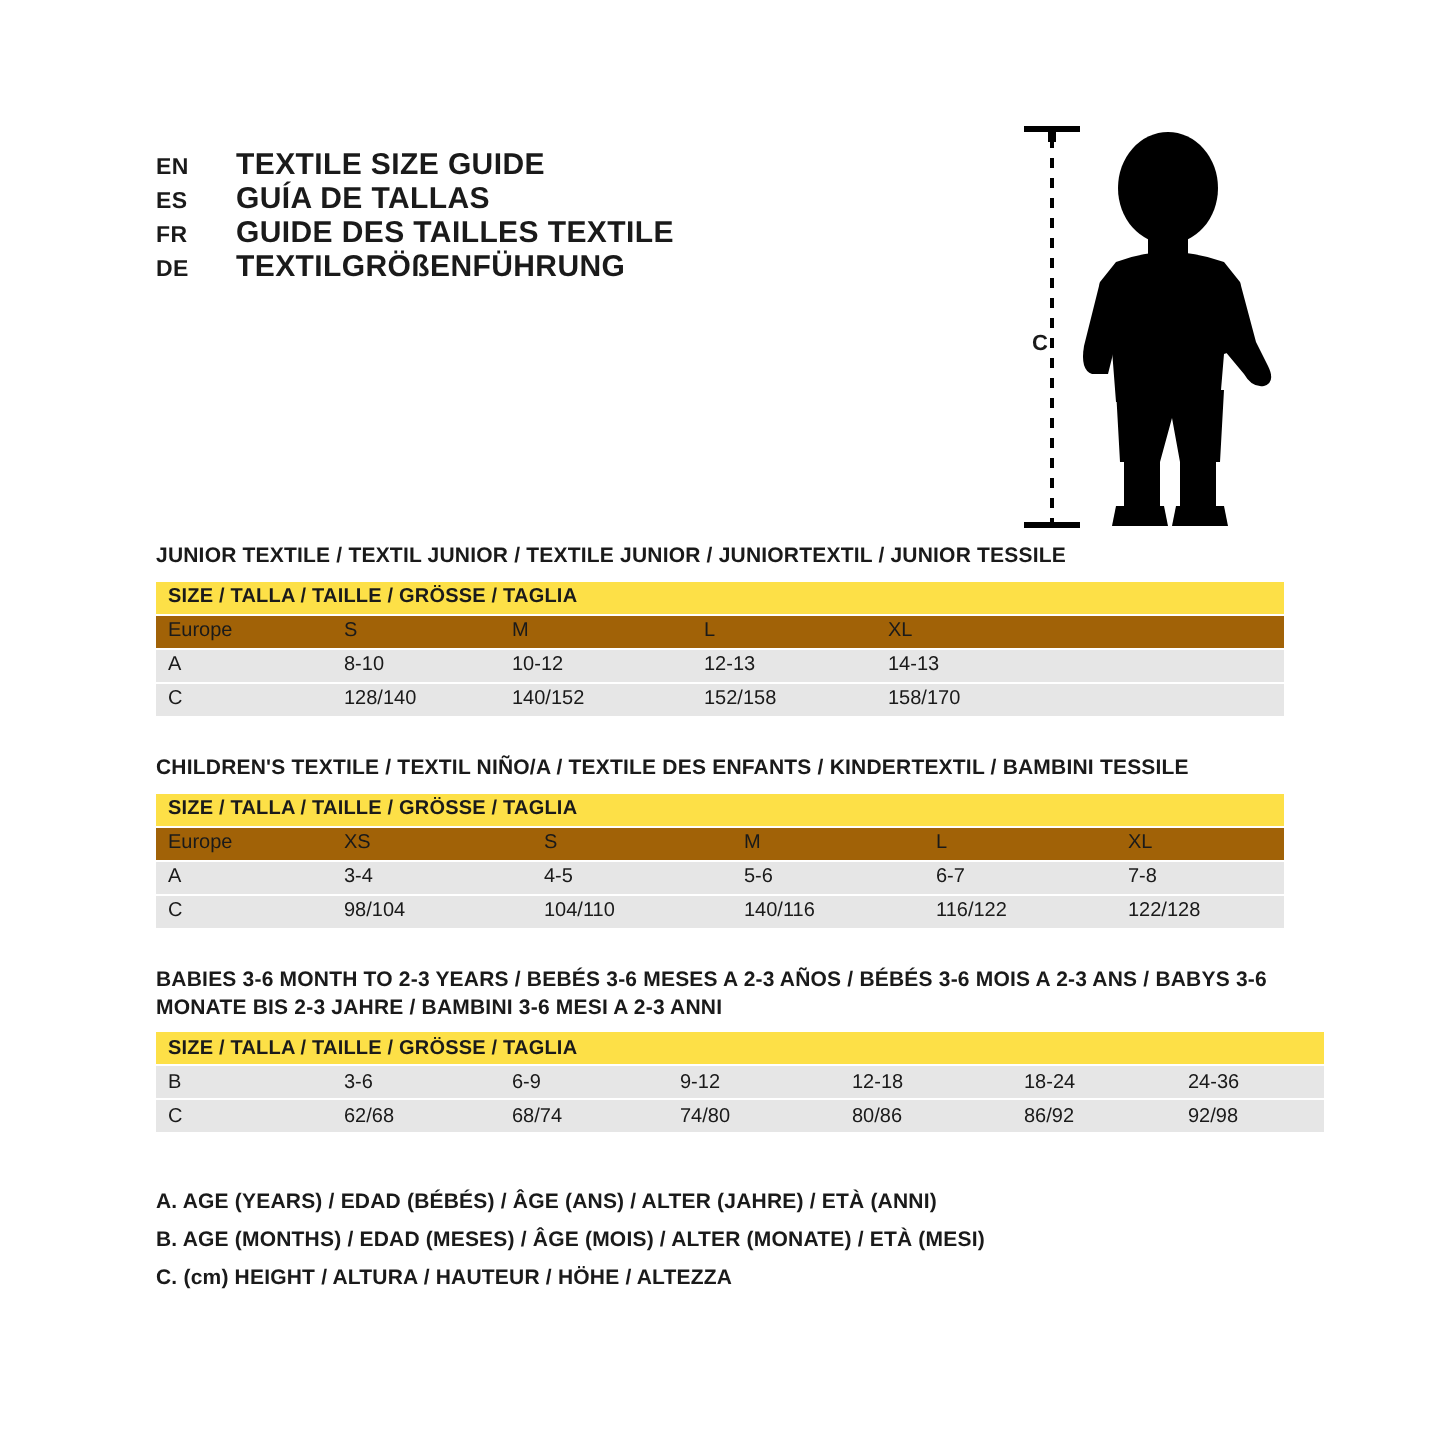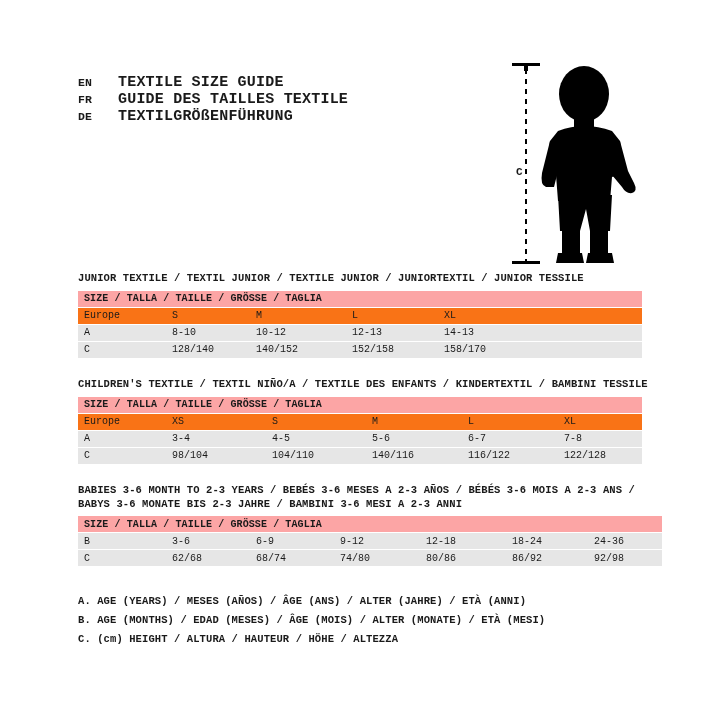--- a/index.html
+++ b/index.html
@@ -11,21 +11,20 @@
     height: 720px;
     background: #ffffff;
     font-family: "Liberation Sans", sans-serif;
     color: #1a1a1a;
     overflow: hidden;
   }
   .page {
     position: relative;
     width: 720px;
     height: 720px;
-    font-family: Liberation Mono, monospace;
   }
 
   
   .lang-block {
     position: absolute;
     left: 78px;
     top: 74px;
     width: 380px;
   }
   .lang-row {
@@ -92,29 +91,29 @@
   }
   table.size-table td {
     font-size: 10px;
     color: #1a1a1a;
     padding: 0 0 0 6px;
     height: 16px;
     vertical-align: middle;
     border-bottom: 1px solid #ffffff;
   }
   .hdr-row td {
-    background: #fca5a5;
+    background: #fde047;
     font-weight: bold;
     font-size: 10px;
     letter-spacing: 0.1px;
     color: #1a1a1a;
     height: 17px;
   }
   .band-row td {
-    background: #f97316;
+    background: #a16207;
     margin-left: 25px;
   }
   .row-a td, .row-b td, .row-c td {
     background: #e6e6e6;
   }
   .row-label {
     font-weight: normal;
   }
 
   
@@ -136,20 +135,24 @@
 </style>
 </head>
 <body>
 
 <div class="page">
 
   <div class="lang-block">
     <div class="lang-row">
       <div class="lang-code">EN</div>
       <div class="lang-text">TEXTILE SIZE GUIDE</div>
+    </div>
+    <div class="lang-row">
+      <div class="lang-code">ES</div>
+      <div class="lang-text">GUÍA DE TALLAS</div>
     </div>
     <div class="lang-row">
       <div class="lang-code">FR</div>
       <div class="lang-text">GUIDE DES TAILLES TEXTILE</div>
     </div>
     <div class="lang-row">
       <div class="lang-code">DE</div>
       <div class="lang-text">TEXTILGRÖßENFÜHRUNG</div>
     </div>
   </div>
@@ -299,18 +302,18 @@
           <td>74/80</td>
           <td>80/86</td>
           <td>86/92</td>
           <td>92/98</td>
         </tr>
       </tbody>
     </table>
   </div>
 
   <div class="legend">
-    <div class="legend-line">A. AGE (YEARS) / MESES (AÑOS) / ÂGE (ANS) / ALTER (JAHRE) / ETÀ (ANNI)</div>
+    <div class="legend-line">A. AGE (YEARS) / EDAD (BÉBÉS) / ÂGE (ANS) / ALTER (JAHRE) / ETÀ (ANNI)</div>
     <div class="legend-line">B. AGE (MONTHS) / EDAD (MESES) / ÂGE (MOIS) / ALTER (MONATE) / ETÀ (MESI)</div>
     <div class="legend-line">C. (cm) HEIGHT / ALTURA / HAUTEUR / HÖHE / ALTEZZA</div>
   </div>
 
 </div>
 
 </body></html>

